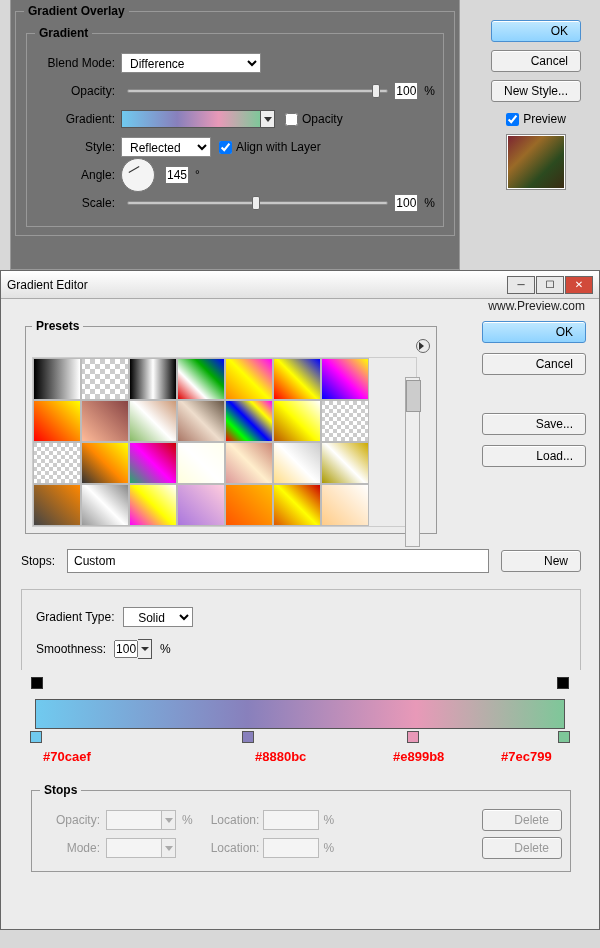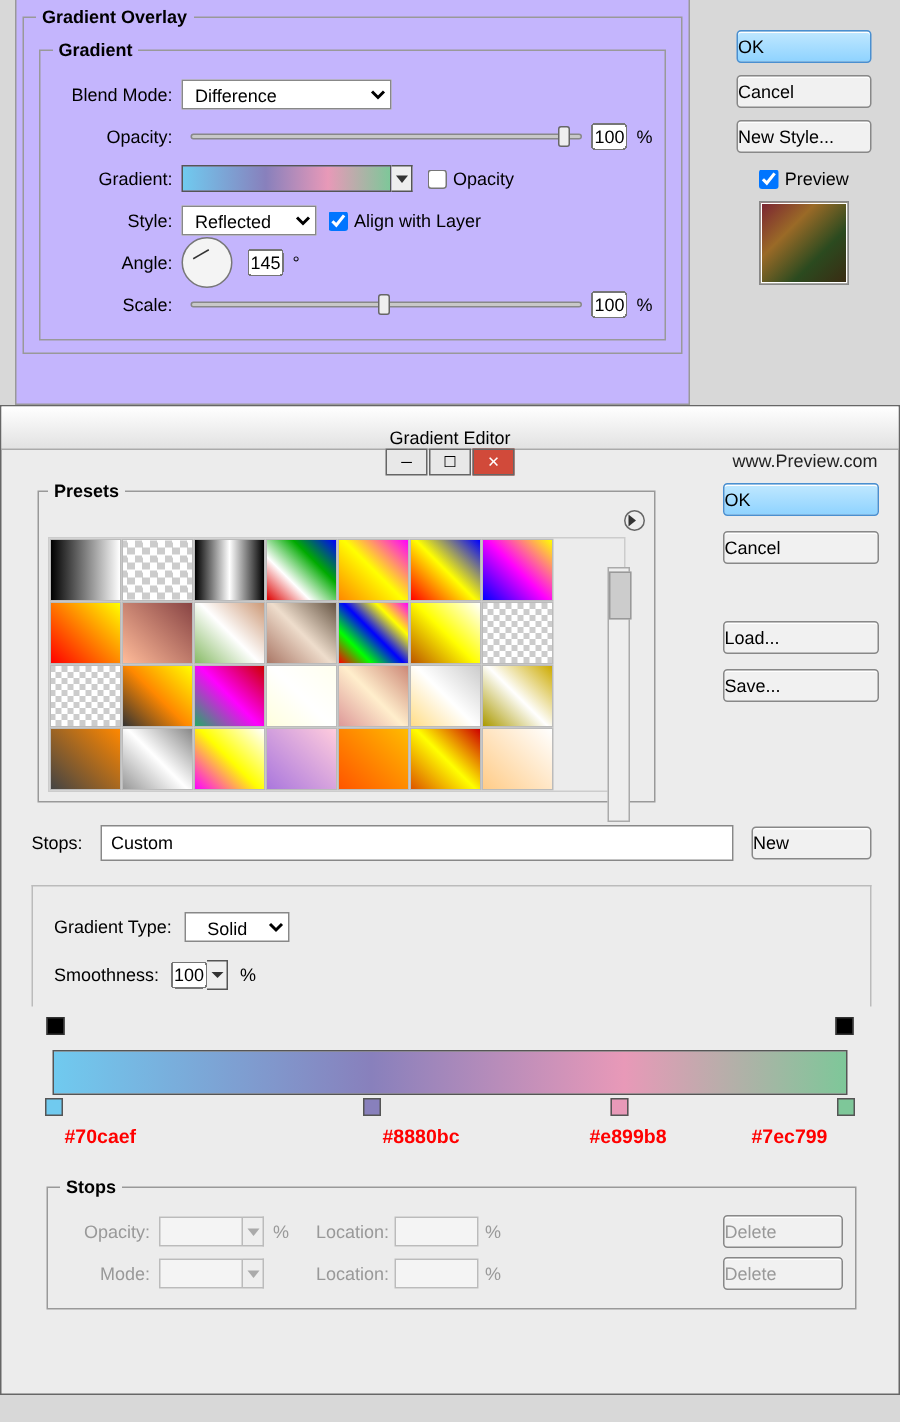--- a/index.html
+++ b/index.html
@@ -1,41 +1,41 @@
 <!DOCTYPE html>
 <html><head>
 <meta charset="utf-8">
 <style>
   *{box-sizing:border-box;margin:0;padding:0;font-family:"Segoe UI",Tahoma,sans-serif;font-size:12px;}
   body{background:#d8d8d8;width:600px;height:948px;position:relative;}
-  .panel{position:absolute;background:#c4b5fd;border:1px solid #999;}
+  .panel{position:absolute;background:#737373;border:1px solid #999;}
   .layer-style-panel{left:10px;top:0;width:450px;height:270px;border-top:none;}
   fieldset{border:1px solid #999;margin:4px;padding:6px 8px;}
   legend{font-weight:bold;padding:0 4px;}
   fieldset.inner{margin:2px;}
   fieldset.inner legend{font-weight:bold;}
   .row{display:flex;align-items:center;margin:6px 0;height:22px;}
   .lbl{width:80px;text-align:right;margin-right:6px;}
   select, input[type=text].txt{border:1px solid #888;background:#fff;padding:2px 4px;height:20px;}
   .slider{height:4px;background:#c8c8c8;border:1px solid #888;flex:1;margin:0 6px;position:relative;border-radius:2px;}
   .slider-thumb{width:8px;height:14px;background:#eee;border:1px solid #666;position:absolute;top:-6px;border-radius:2px;}
   .txt{width:24px;text-align:right;}
-  .btn{background:#f1f1f1;border:1px solid #888;border-radius:3px;padding:3px 0;text-align:left;cursor:pointer;min-width:90px;box-shadow:inset 0 1px 0 #fff;}
+  .btn{background:#f1f1f1;border:1px solid #888;border-radius:3px;padding:3px 12px;text-align:right;cursor:pointer;min-width:90px;box-shadow:inset 0 1px 0 #fff;}
   .btn.ok{background:linear-gradient(#c0e8ff,#8fd3ff);border-color:#4a8fd0;}
   .right-col{position:absolute;right:8px;top:20px;width:112px;display:flex;flex-direction:column;gap:8px;align-items:center;}
   .check{width:13px;height:13px;margin-right:4px;}
   .grad-bar{width:140px;height:18px;border:1px solid #555;background:linear-gradient(90deg,#70caef,#8880bc 40%,#e899b8 70%,#7ec799);}
   .dd{width:14px;height:18px;background:#eee;border:1px solid #555;border-left:none;display:inline-flex;align-items:center;justify-content:center;}
   .tri{width:0;height:0;border-left:4px solid transparent;border-right:4px solid transparent;border-top:5px solid #333;}
   .angle-dial{width:34px;height:34px;border:1px solid #777;border-radius:50%;background:#f4f4f4;position:relative;}
   .angle-dial::after{content:"";position:absolute;width:12px;height:1px;background:#333;top:10px;left:6px;transform:rotate(-30deg);}
   .preview-sw{width:60px;height:56px;border:1px solid #888;background:linear-gradient(135deg,#7a2133,#9a6a27,#2b4a1f,#3b2a12);box-shadow:inset 0 0 0 1px #fff;}
   
   .ge{left:0;top:270px;width:600px;height:660px;background:#ececec;border:1px solid #666;}
-  .ge-title{background:linear-gradient(#fff,#e2e2e2);border-bottom:1px solid #aaa;height:28px;display:flex;align-items:center;padding:14px 6px;justify-content:space-between;flex-direction:column;}
+  .ge-title{background:linear-gradient(#fff,#e2e2e2);border-bottom:1px solid #aaa;height:28px;display:flex;align-items:center;padding:4px 6px;justify-content:space-between;}
   .win-btns{display:flex;gap:1px;}
   .win-btn{width:28px;height:18px;border:1px solid #666;background:#e8e8e8;display:flex;align-items:center;justify-content:center;font-size:10px;}
   .win-btn.close{background:#d14a3a;color:#fff;}
   .ge-body{position:relative;padding:10px;}
   .presets{position:absolute;left:20px;top:16px;width:420px;}
   .presets fieldset{padding:6px;}
   .preset-grid{display:flex;flex-wrap:wrap;gap:0;width:385px;height:170px;overflow:hidden;border:1px solid #ccc;}
   .preset-grid div{width:48px;height:42px;border:1px solid #bbb;}
   .scroll{width:15px;height:170px;background:#eee;border:1px solid #aaa;position:absolute;right:10px;top:20px;}
   .scroll::before{content:"";display:block;width:13px;height:30px;background:#ccc;border:1px solid #999;margin-top:2px;}
@@ -220,22 +220,22 @@
           </div>
           <div class="scroll"></div>
         </div>
       </fieldset>
     </div>
 
     <div class="ge-right">
       <div class="btn ok">OK</div>
       <div class="btn">Cancel</div>
       <div style="height:18px;"></div>
+      <div class="btn">Save...</div>
       <div class="btn">Load...</div>
-      <div class="btn">Save...</div>
     </div>
 
     <div class="name-row">
       <span>Stops:</span>
       <input type="text" value="Custom" style="">
       <div class="btn" style="min-width:80px;">New</div>
     </div>
 
     <div class="gtype">
       <div class="row">

